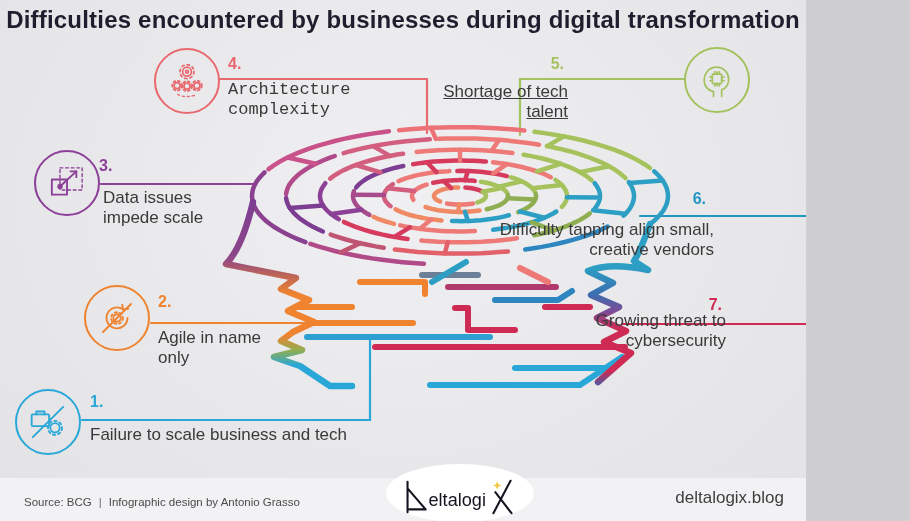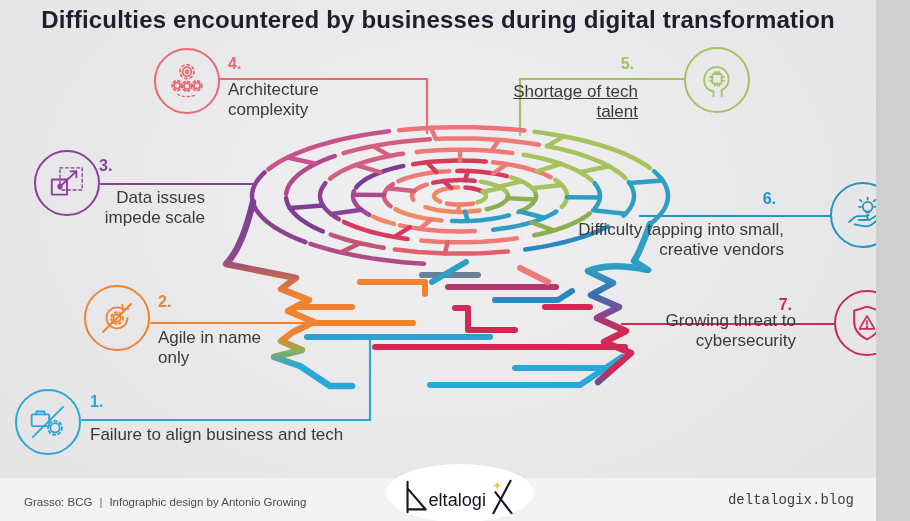--- a/index.html
+++ b/index.html
@@ -1,35 +1,35 @@
 <!DOCTYPE html>
 <html><head>
 <meta charset="utf-8">
 <style>
   html,body{margin:0;padding:0;background:#cfcfd2;}
-  .canvas{position:relative;width:876px;height:521px;overflow:hidden;
+  .canvas{position:relative;width:806px;height:521px;overflow:hidden;
     background:radial-gradient(ellipse at 50% 38%, #f0f0f2 0%, #e8e8ea 55%, #e3e3e6 100%);
     font-family:"Liberation Sans","DejaVu Sans",sans-serif;}
   .title{position:absolute;top:6px;left:0;width:100%;text-align:center;
     font-size:24px;font-weight:bold;color:#1f1e2e;letter-spacing:.2px;}
   svg.layer{position:absolute;left:0;top:0;}
   .circle{position:absolute;width:66px;height:66px;border-radius:50%;
     border:2.5px solid currentColor;box-sizing:border-box;
     display:flex;align-items:center;justify-content:center;}
   .circle svg{width:42px;height:42px;}
   .num{position:absolute;font-size:16px;font-weight:bold;}
   .lbl{position:absolute;font-size:17px;line-height:1.18;color:#3a3a3a;}
   .r{text-align:right;}
   .footer-band{position:absolute;left:0;bottom:0;width:910px;height:43px;background:#f2f2f4;}
   .logo-ellipse{position:absolute;left:386px;top:464px;width:148px;height:58px;
     border-radius:50%;background:#ffffff;}
   .logo{position:absolute;left:398px;top:479px;width:124px;height:36px;}
   .foot-text{position:absolute;bottom:13px;font-size:11.5px;color:#4b4b4b;}
   .foot-left{left:24px;}
-  .foot-right{right:22px;font-size:14px;color:#3e3e3e;text-decoration:none;font-family:Liberation Mono, monospace;}
+  .foot-right{right:22px;font-size:17px;color:#3e3e3e;text-decoration:none;}
   .sep{margin:0 7px;color:#6a6a6a;}
 </style>
 </head>
 <body>
 
 <div class="canvas">
 
   <div class="title">Difficulties encountered by businesses during digital transformation</div>
 
   <svg id="maze" class="layer" width="910" height="521" viewBox="0 0 910 521">
@@ -162,21 +162,21 @@
   <div class="circle" style="left: 15px; top: 389px; color: rgb(41, 168, 216);">
     <svg viewBox="0 0 36 36" fill="none" stroke="currentColor" stroke-width="1.6" stroke-linecap="round" stroke-linejoin="round">
       <rect x="4" y="11.5" width="15" height="10" rx="1"></rect>
       <path d="M8,11.5 V9 h7 v2.5"></path>
       <circle cx="24" cy="23" r="4"></circle>
       <circle cx="24" cy="23" r="6" stroke-dasharray="2 2.6"></circle>
       <line x1="5" y1="31" x2="31" y2="5"></line>
     </svg>
   </div>
   <span class="num" style="left: 90px; top: 393px; color: rgb(41, 168, 216);">1.</span>
-  <div class="lbl" style="left:90px;top:425px;width:320px;">Failure to align business and tech</div>
+  <div class="lbl" style="left:90px;top:425px;width:320px;">Failure to scale business and tech</div>
 
   <div class="circle" style="left: 84px; top: 285px; color: rgb(239, 131, 48);">
     <svg viewBox="0 0 36 36" fill="none" stroke="currentColor" stroke-width="1.6" stroke-linecap="round" stroke-linejoin="round">
       <path d="M27,18 a9,9 0 1,1 -4,-7.6"></path>
       <path d="M22.5,6.5 l0.7,4.3 4.3,-0.7"></path>
       <circle cx="18" cy="18" r="3.2"></circle>
       <circle cx="18" cy="18" r="5" stroke-dasharray="1.8 2.4"></circle>
       <line x1="6" y1="30" x2="30" y2="6"></line>
     </svg>
   </div>
@@ -186,38 +186,38 @@
   <div class="circle" style="left: 34px; top: 150px; color: rgb(139, 63, 152);">
     <svg viewBox="0 0 36 36" fill="none" stroke="currentColor" stroke-width="1.6" stroke-linecap="round" stroke-linejoin="round">
       <rect x="12" y="5" width="19" height="19" stroke-dasharray="2.4 2.4" stroke-width="1.2"></rect>
       <rect x="5" y="15" width="13" height="13"></rect>
       <line x1="12" y1="21" x2="26" y2="8"></line>
       <path d="M26,13 V8 h-5"></path>
       <circle cx="12" cy="21" r="1.5"></circle>
     </svg>
   </div>
   <span class="num" style="left: 99px; top: 157px; color: rgb(139, 63, 152);">3.</span>
-  <div class="lbl" style="left:93px;top:188px;width:112px;text-align:right;">Data issues impede scale</div>
+  <div class="lbl" style="left:103px;top:188px;width:112px;">Data issues impede scale</div>
 
   <div class="circle" style="left: 154px; top: 48px; color: rgb(232, 105, 111);">
     <svg viewBox="0 0 36 36" fill="none" stroke="currentColor" stroke-width="1.5" stroke-linecap="round" stroke-linejoin="round">
       <circle cx="18" cy="10" r="3.8"></circle>
       <circle cx="18" cy="10" r="6" stroke-dasharray="2 2.7"></circle>
       <circle cx="18" cy="10" r="1.2"></circle>
       <circle cx="9.5" cy="22" r="2.6"></circle>
         <circle cx="9.5" cy="22" r="4.2" stroke-dasharray="1.7 2.3"></circle>
       <circle cx="18" cy="22.5" r="2.6"></circle>
         <circle cx="18" cy="22.5" r="4.2" stroke-dasharray="1.7 2.3"></circle>
       <circle cx="26.5" cy="22" r="2.6"></circle>
         <circle cx="26.5" cy="22" r="4.2" stroke-dasharray="1.7 2.3"></circle>
       <path d="M10,29.5 a10,4.5 0 0 0 16,0" stroke-dasharray="2 2.2" stroke-width="1.1"></path>
     </svg>
   </div>
   <span class="num" style="left: 228px; top: 55px; color: rgb(232, 105, 111);">4.</span>
-  <div class="lbl" style="left:228px;top:80px;width:140px;">Architecture complexity</div>
+  <div class="lbl" style="left:228px;top:80px;width:140px;font-family:Liberation Mono, monospace;">Architecture complexity</div>
 
   <div class="circle" style="left: 684px; top: 47px; color: rgb(164, 194, 95);">
     <svg viewBox="0 0 36 36" fill="none" stroke="currentColor" stroke-width="1.5" stroke-linecap="round" stroke-linejoin="round">
       <path d="M15,32 v-4 c-5,-1 -8,-5 -8,-9.5 C7,12 11.5,7 17.5,7 c6.5,0 10.5,5 10.5,10.5 0,4.5 -2.5,7.5 -6,9 v5.5"></path>
       <rect x="14" y="13" width="8" height="8" rx="0.8"></rect>
       <path d="M16,13 v-2 M18,13 v-2 M20,13 v-2 M16,21 v2 M18,21 v2 M20,21 v2 M14,15.5 h-2 M14,18.5 h-2 M22,15.5 h2 M22,18.5 h2"></path>
     </svg>
   </div>
   <span class="num r" style="right: 242px; top: 55px; color: rgb(164, 194, 95);">5.</span>
   <div class="lbl r" style="right:238px;top:82px;width:150px;text-decoration:underline;">Shortage of tech talent</div>
@@ -225,21 +225,21 @@
   <div class="circle" style="left: 830px; top: 182px; color: rgb(33, 150, 196);">
     <svg viewBox="0 0 36 36" fill="none" stroke="currentColor" stroke-width="1.5" stroke-linecap="round" stroke-linejoin="round">
       <circle cx="22" cy="11" r="4.2"></circle>
       <path d="M20.6,15.8 h2.8 M21.2,18.2 h1.6"></path>
       <path d="M22,3.2 v1.6 M15.5,5 l1.3,1.3 M28.5,5 l-1.3,1.3 M14.5,11 h1.8 M27.7,11 h1.8"></path>
       <path d="M6,24 l5.5,-4.5 c1.5,-1 3,-0.5 5,-0.5 h4 a1.6,1.6 0 0 1 0,3.2 h-6"></path>
       <path d="M14.5,22.2 h9 l6,-3.8 a1.8,1.8 0 0 1 2.2,2.8 l-6.5,5.2 c-2,1.6 -5,1.6 -8,1 l-6.5,-1.4"></path>
     </svg>
   </div>
   <span class="num r" style="right: 100px; top: 190px; color: rgb(33, 150, 196);">6.</span>
-  <div class="lbl r" style="right:92px;top:220px;width:220px;">Difficulty tapping into small, creative vendors</div>
+  <div class="lbl r" style="right:92px;top:220px;width:220px;">Difficulty tapping align small, creative vendors</div>
 
   <div class="circle" style="left: 834px; top: 290px; color: rgb(206, 42, 84);">
     <svg viewBox="0 0 36 36" fill="none" stroke="currentColor" stroke-width="1.7" stroke-linecap="round" stroke-linejoin="round">
       <path d="M18,4 l11,3.5 v9.5 c0,7.5 -4.5,12 -11,15 c-6.5,-3 -11,-7.5 -11,-15 v-9.5 Z"></path>
       <path d="M18,12 l6.5,11 h-13 Z" stroke-width="1.4"></path>
       <line x1="18" y1="16.2" x2="18" y2="19.6" stroke-width="1.4"></line>
       <circle cx="18" cy="21.4" r="0.4" stroke-width="1.4"></circle>
     </svg>
   </div>
   <span class="num r" style="right: 84px; top: 296px; color: rgb(206, 42, 84);">7.</span>
@@ -249,17 +249,17 @@
   <div class="logo-ellipse"></div>
   <svg class="logo" viewBox="0 0 130 36" aria-label="DeltalogiX">
     <g fill="none" stroke="#14131f" stroke-width="2.2" stroke-linecap="round" stroke-linejoin="round">
       <path d="M10,2 L10,34 M10,9 L29,31 L12,31"></path>
       <path d="M118,1 L100,35 M102,13 L119,35"></path>
     </g>
     <text x="32" y="27" font-size="19" fill="#14131f" font-family="Liberation Sans, DejaVu Sans, sans-serif">eltalogi</text>
     <path d="M104,1.5 l1.2,3.2 3.2,1.2 -3.2,1.2 -1.2,3.2 -1.2,-3.2 -3.2,-1.2 3.2,-1.2 Z" fill="#f0c53a"></path>
   </svg>
   <div class="foot-text foot-left">
-    <span>Grasso: BCG</span><span class="sep">|</span><span>Infographic design by Antonio Growing</span>
+    <span>Source: BCG</span><span class="sep">|</span><span>Infographic design by Antonio Grasso</span>
   </div>
   <a class="foot-text foot-right" href="#">deltalogix.blog</a>
 
 </div>
 
 </body></html>

